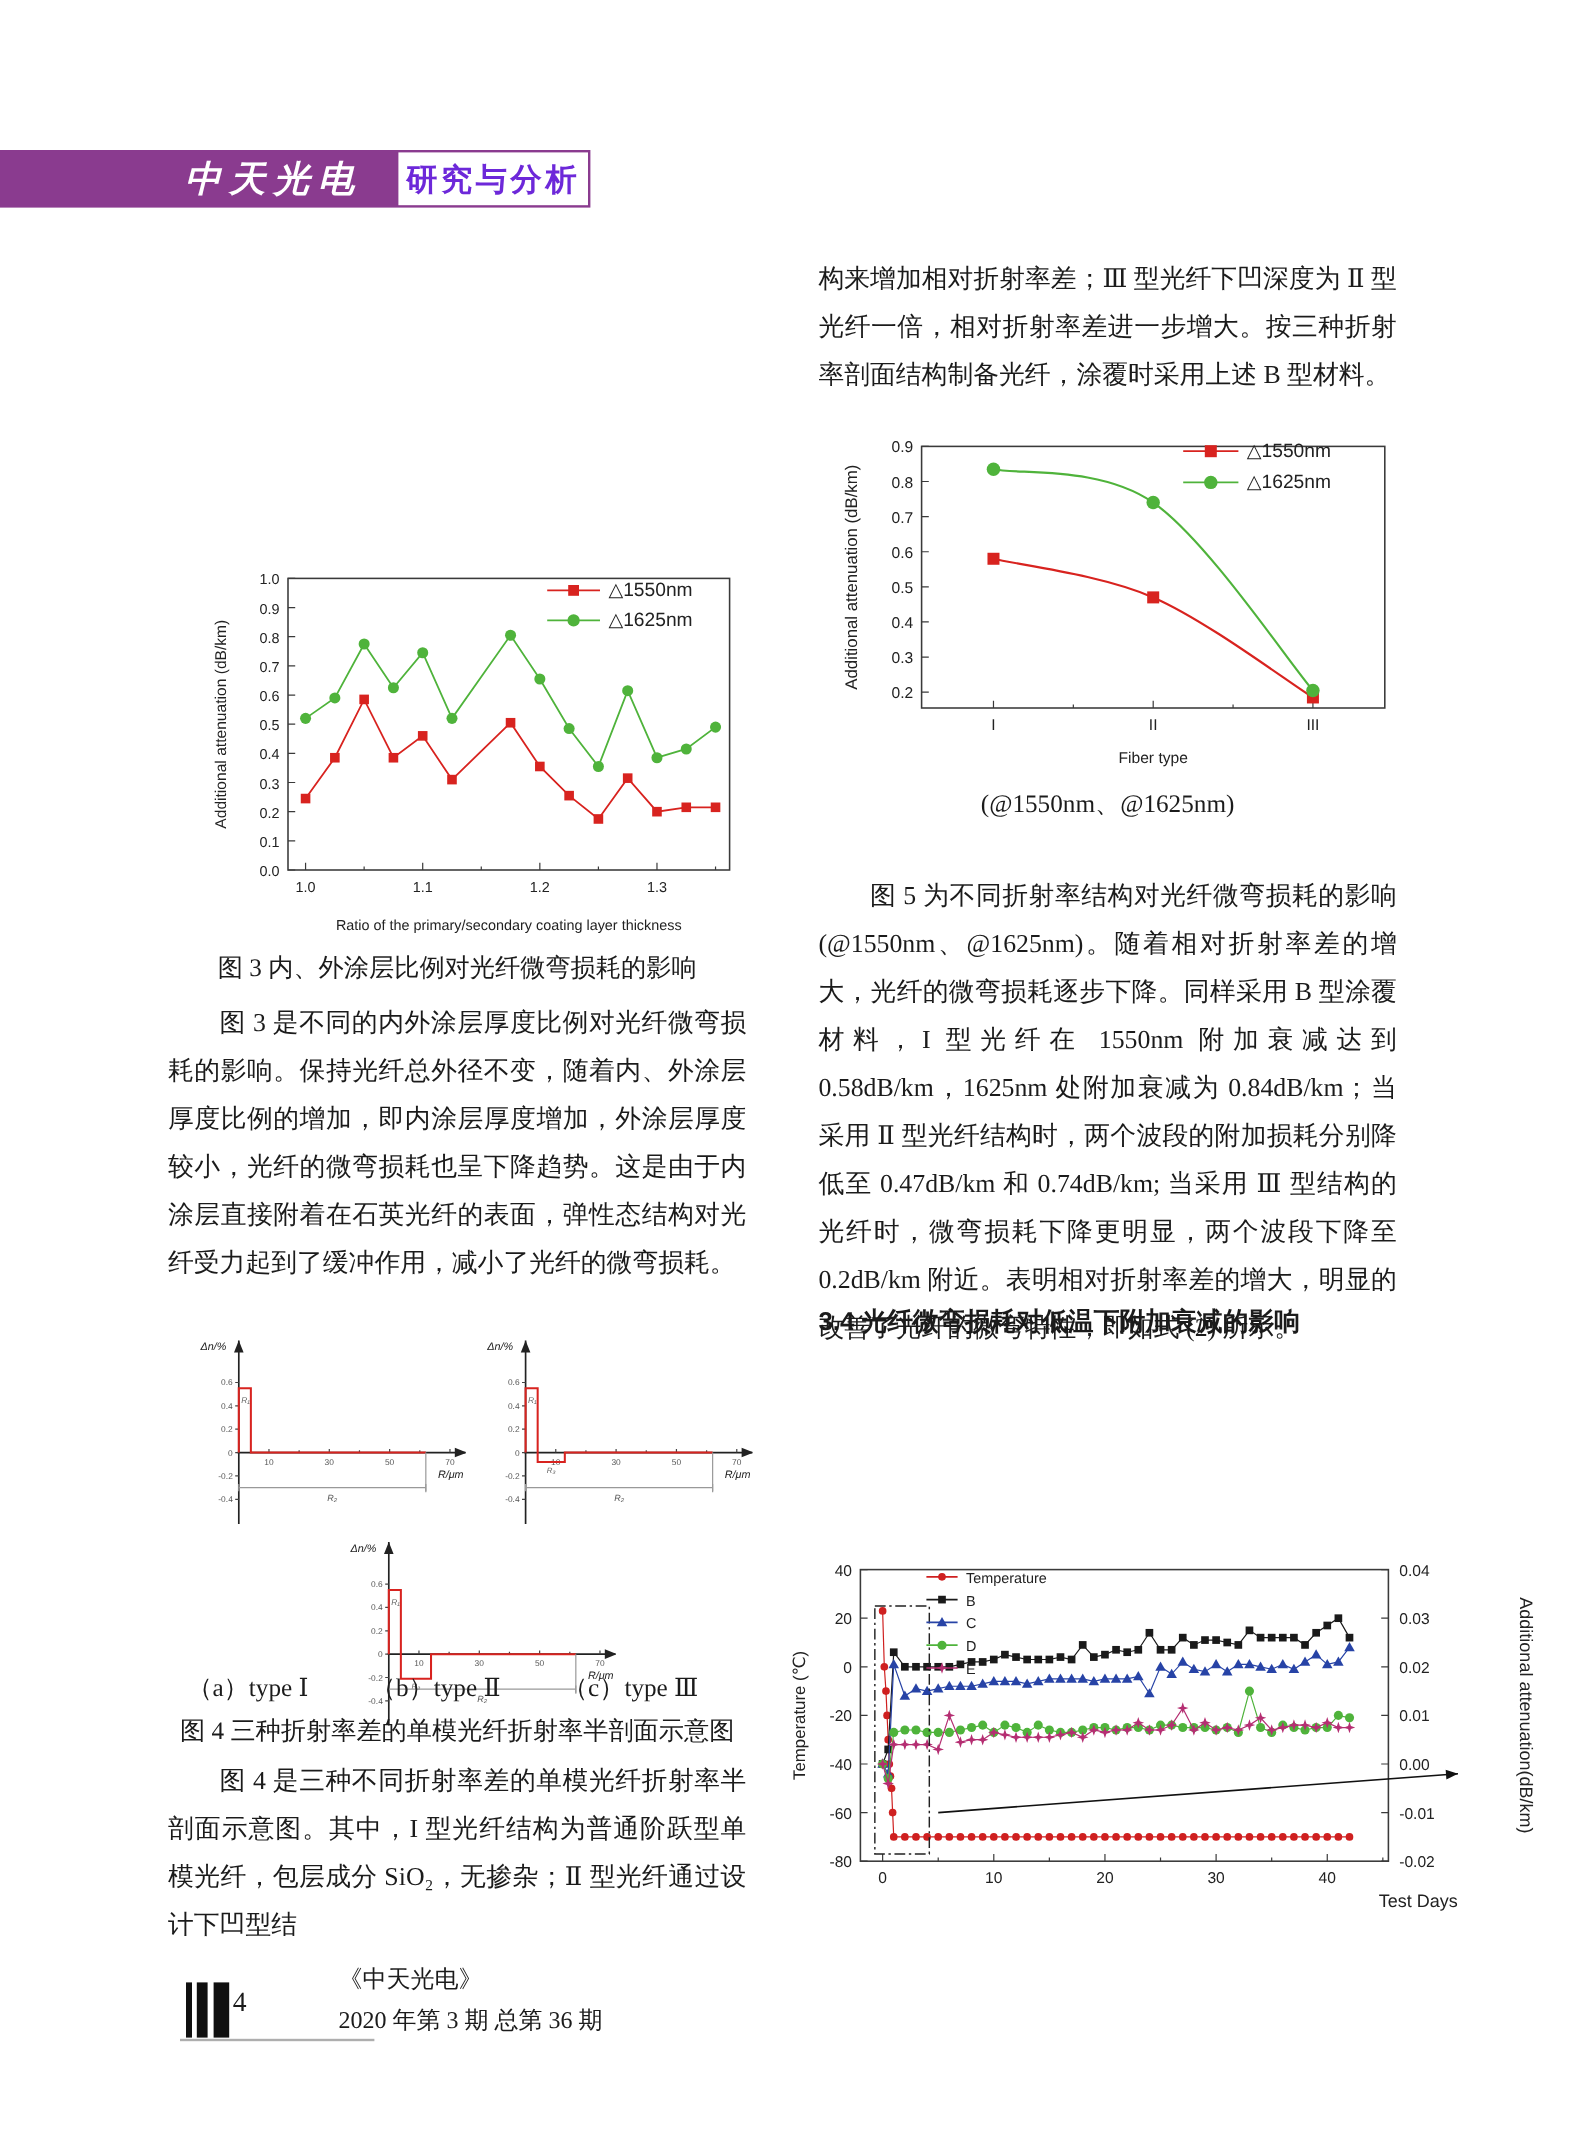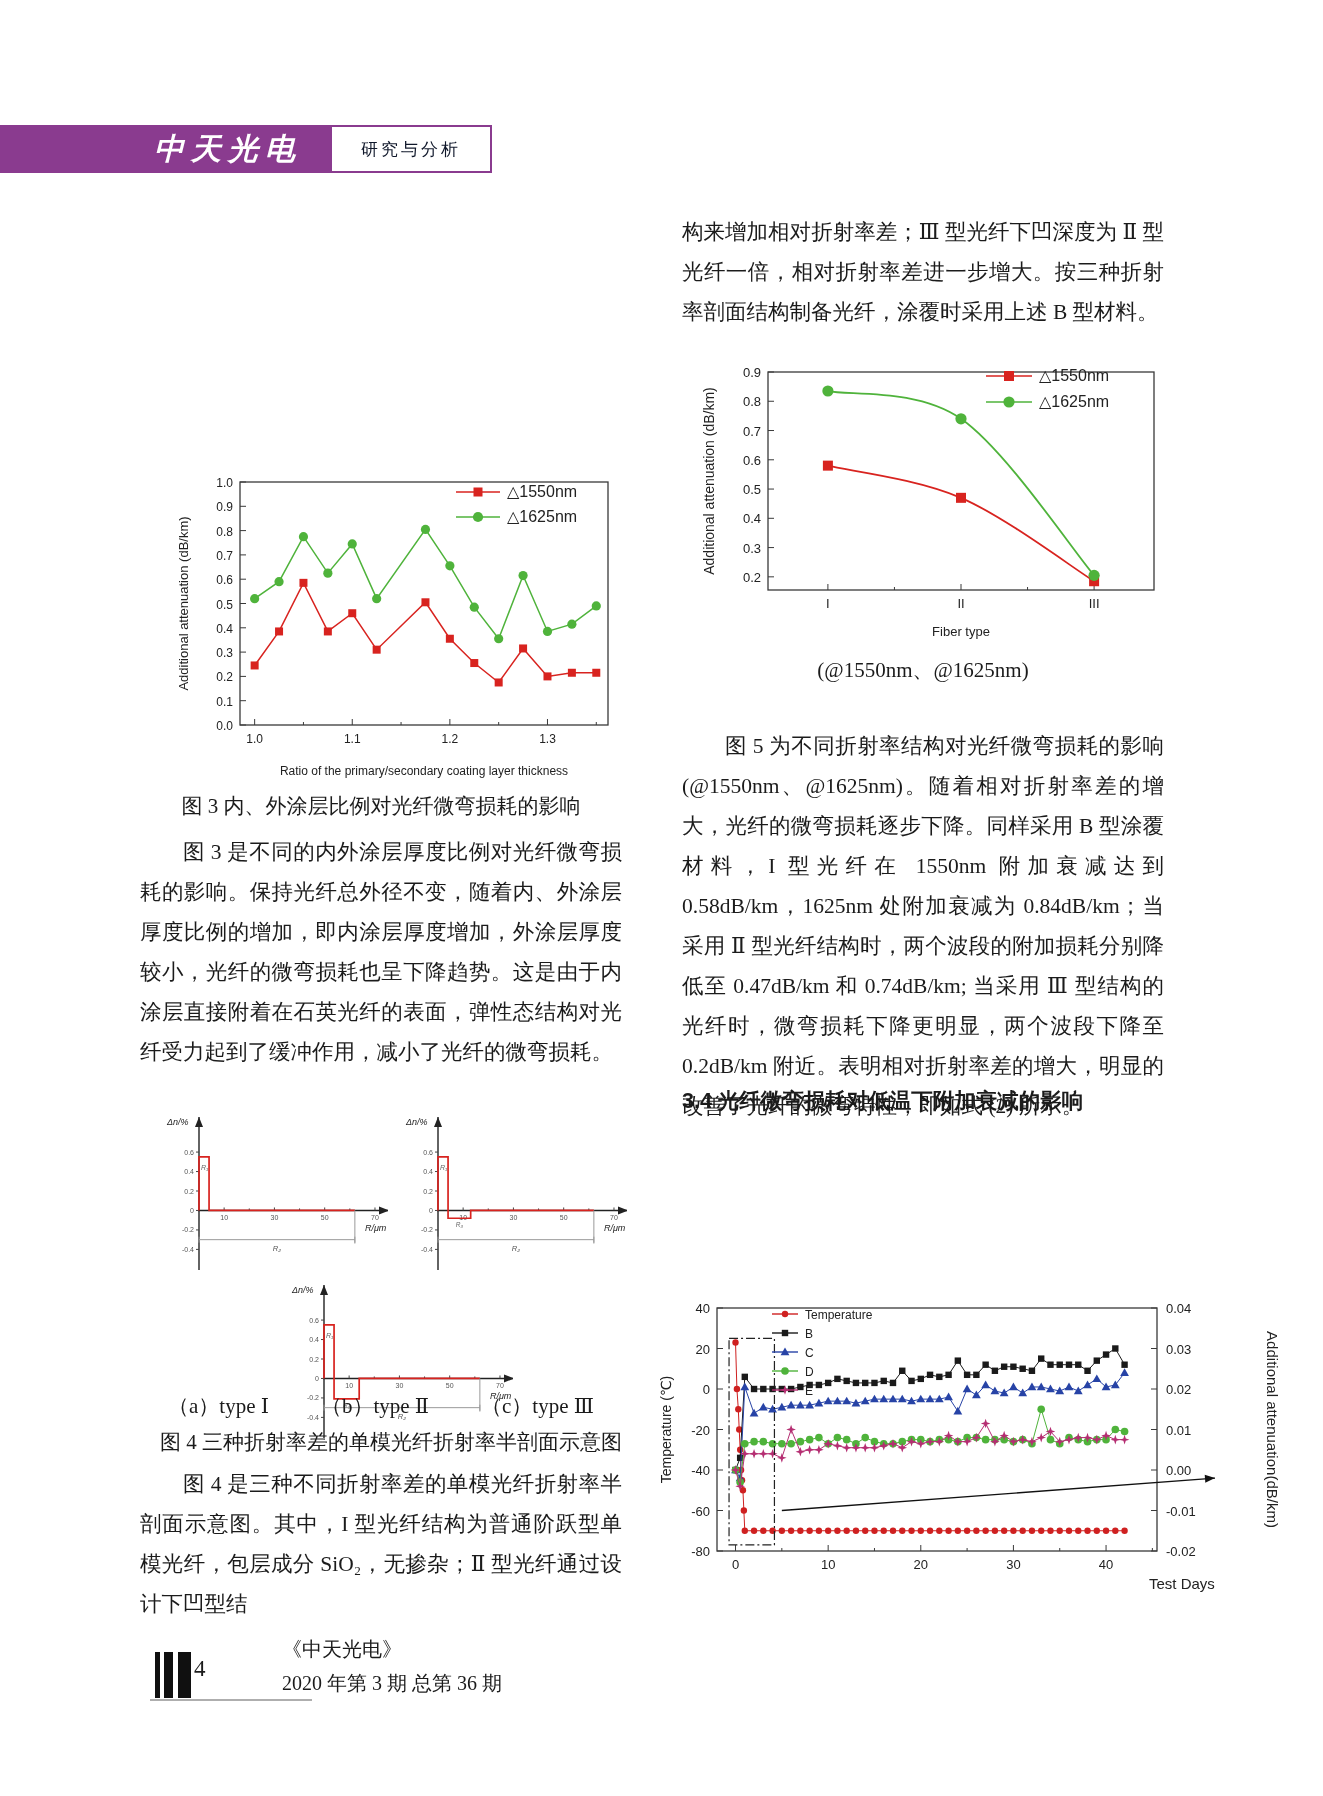--- a/index.html
+++ b/index.html
@@ -5,21 +5,21 @@
   html,body{margin:0;padding:0;background:#ffffff;}
   .page{position:relative;width:1323px;height:1796px;background:#fff;overflow:hidden;
         font-family:"Liberation Serif","DejaVu Serif",serif;color:#1b1b1b;}
   
   .brand-band{position:absolute;left:0;top:125px;width:330px;height:48px;background:#8a3b8f;
               display:flex;align-items:center;justify-content:flex-end;padding-right:28px;box-sizing:border-box;}
   .logo{color:#fff;font-size:30px;font-weight:bold;font-style:italic;letter-spacing:7px;
         font-family:"DejaVu Serif","Liberation Serif",serif;}
   .section-box{position:absolute;left:330px;top:125px;width:162px;height:48px;border:2px solid #8a3b8f;
                box-sizing:border-box;background:#fff;display:flex;align-items:center;justify-content:center;}
-  .section-box span{color:#0f172a;font-size:17px;font-weight:normal;letter-spacing:3px;
+  .section-box span{color:#6d28d9;font-size:26px;font-weight:bold;letter-spacing:3px;
                     font-family:"Liberation Sans","DejaVu Sans",sans-serif;}
   
   .tblock{position:absolute;width:482px;font-size:21.5px;line-height:40px;text-align:justify;}
   .tblock p{margin:0;text-indent:2em;}
   .tblock p.cont{text-indent:0;}
   .h3{position:absolute;width:482px;font-size:21.5px;font-weight:bold;
       font-family:"Liberation Sans","DejaVu Sans",sans-serif;}
   .cap{position:absolute;width:482px;text-align:center;font-size:21px;line-height:32px;}
   .subcap{position:absolute;width:482px;display:flex;justify-content:space-between;
           padding:0 28px;box-sizing:border-box;font-size:21px;}
@@ -246,26 +246,26 @@
         <text font-size="7" font-style="italic" fill="#666" x="38.05555555555556" y="57.586666666666666">R₁</text>
         <text text-anchor="middle" font-size="6.5" font-style="italic" fill="#666" x="58.625" y="127.90666666666667">R₃</text>
         <line x1="191.86111111111111" y1="98.46666666666667" x2="191.86111111111111" y2="131.56" stroke="#999"></line>
         <line x1="36" y1="127.66666666666667" x2="191.86111111111111" y2="127.66666666666667" stroke="#999"></line>
         <line x1="36" y1="124.66666666666667" x2="36" y2="130.66666666666669" stroke="#999"></line>
         <line x1="191.86111111111111" y1="124.66666666666667" x2="191.86111111111111" y2="130.66666666666669" stroke="#999"></line>
         <text text-anchor="middle" font-size="7.5" font-style="italic" fill="#555" x="113.93055555555556" y="138.66666666666669">R₂</text>
       </svg>
   </div>
 
-  <div class="subcap" style="left:140px;top:1392px;">
+  <div class="subcap" style="left:128px;top:1392px;">
     <span>（a）type Ⅰ</span>
     <span>（b）type Ⅱ</span>
     <span>（c）type Ⅲ</span>
   </div>
-  <div class="cap" style="left:140px;top:1426px;text-align:right;">图 4 三种折射率差的单模光纤折射率半剖面示意图</div>
+  <div class="cap" style="left:140px;top:1426px;">图 4 三种折射率差的单模光纤折射率半剖面示意图</div>
 
   <div class="tblock" style="left:140px;top:1464px;">
     <p>图 4 是三种不同折射率差的单模光纤折射率半剖面示意图。其中，I 型光纤结构为普通阶跃型单模光纤，包层成分 SiO₂，无掺杂；Ⅱ 型光纤通过设计下凹型结</p>
   </div>
 
   <div class="tblock" style="left:682px;top:212px;">
     <p class="cont">构来增加相对折射率差；Ⅲ 型光纤下凹深度为 Ⅱ 型光纤一倍，相对折射率差进一步增大。按三种折射率剖面结构制备光纤，涂覆时采用上述 B 型材料。</p>
   </div>
 
   <div class="fig" style="left:698px;top:342px;">

